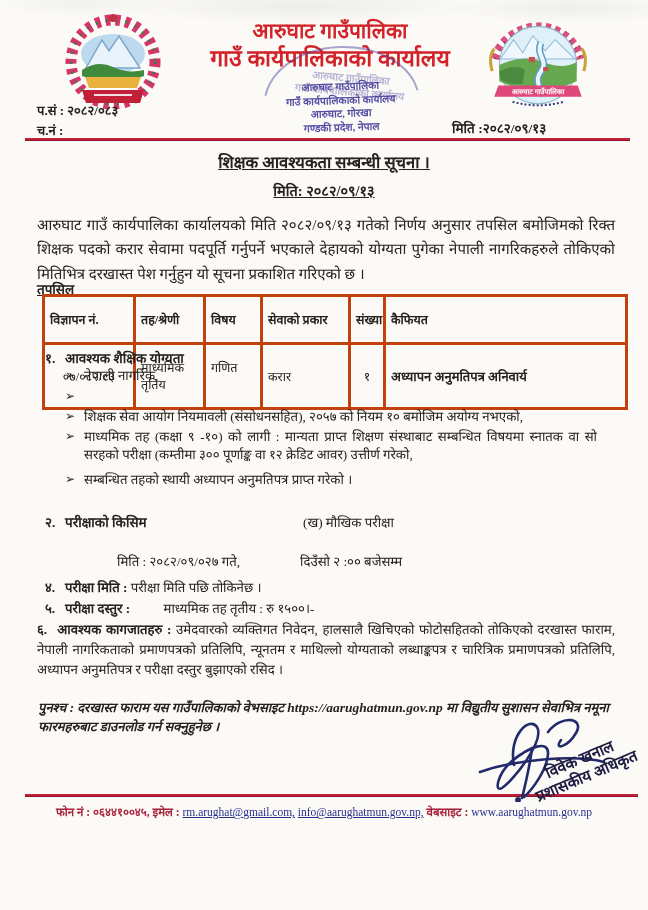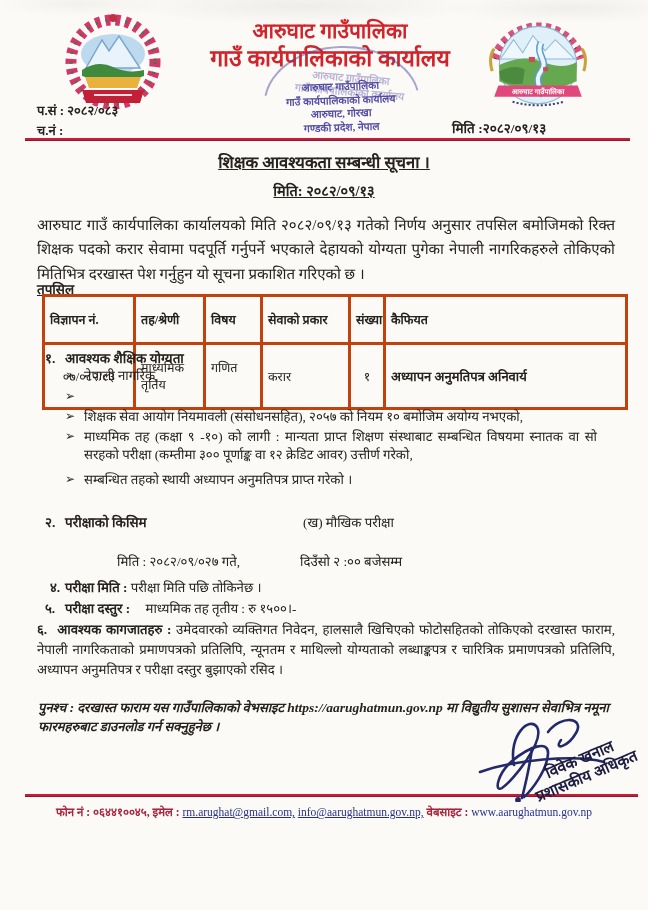--- a/index.html
+++ b/index.html
@@ -199,28 +199,28 @@
   </div>
 
   <div class="abs sec-head" style="left:45px; top:493px;margin-top:20px;">
     <span class="num">२.</span><span>परीक्षाको किसिम</span>
   </div>
   <div class="abs plain" style="left:303px; top:513px;">(ख) मौखिक परीक्षा</div>
 
   <div class="abs plain" style="left:90px; top:552px;margin-left:27px;">मिति : २०८२/०९/०२७ गते,</div>
   <div class="abs plain" style="left:300px; top:552px;">दिउँसो २ :०० बजेसम्म</div>
 
-  <div class="abs plain" style="left:45px; top:578px;text-align:center;">
+  <div class="abs plain" style="left:45px; top:578px;">
     <span class="num" style="font-weight:700">४.</span><b>परीक्षा मिति :</b>
     <span>परीक्षा मिति पछि तोकिनेछ ।</span>
   </div>
 
   <div class="abs plain" style="left:45px; top:599px;">
     <span class="num" style="font-weight:700">५.</span><b>परीक्षा दस्तुर :</b>
-    <span style="margin-left:12px">माध्यमिक तह तृतीय  : रु १५००।-</span>
+    <span style="margin-left:30px">माध्यमिक तह तृतीय  : रु १५००।-</span>
   </div>
 
   <div class="abs para" style="left:37px; top:620px; width:578px;">
     <b style="margin-right:10px">६.</b><b>आवश्यक कागजातहरु :</b><span> उमेदवारको व्यक्तिगत निवेदन, हालसालै खिचिएको फोटोसहितको तोकिएको दरखास्त फाराम, नेपाली नागरिकताको प्रमाणपत्रको प्रतिलिपि, न्यूनतम र माथिल्लो योग्यताको लब्धाङ्कपत्र र चारित्रिक प्रमाणपत्रको प्रतिलिपि, अध्यापन अनुमतिपत्र र परीक्षा दस्तुर बुझाएको रसिद ।</span>
   </div>
 
 
   <div class="abs ps" style="left:38px; top:699px; width:580px;">
     <span>पुनश्च : दरखास्त फाराम यस गाउँपालिकाको वेभसाइट </span><span class="url">https://aarughatmun.gov.np</span><span> मा विद्युतीय सुशासन सेवाभित्र नमूना फारमहरुबाट डाउनलोड गर्न सक्नुहुनेछ ।</span>
   </div>

